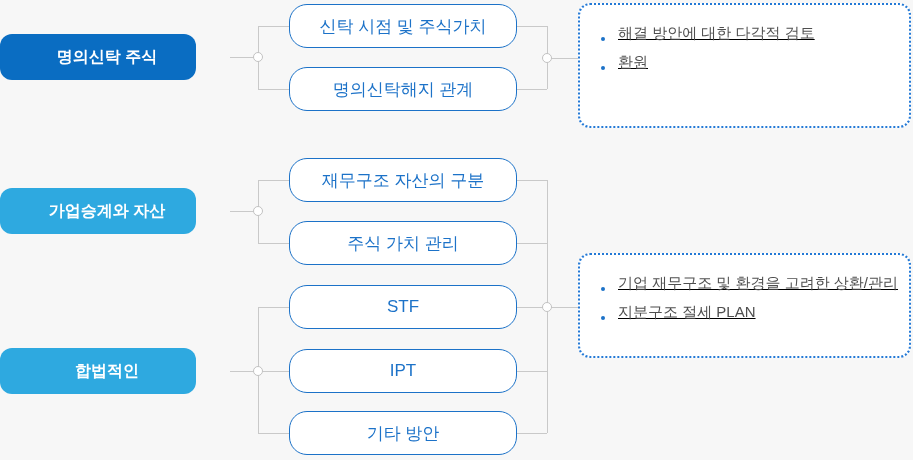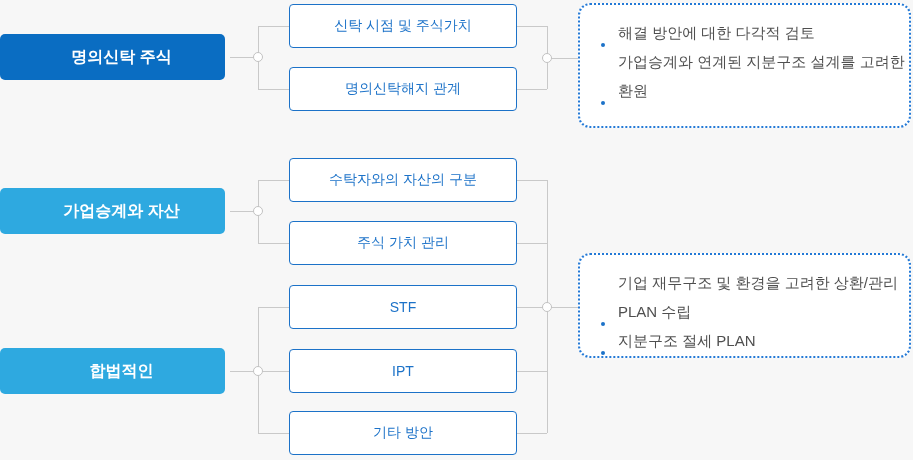--- a/index.html
+++ b/index.html
@@ -16,49 +16,49 @@
   body{font-family:"Liberation Sans","DejaVu Sans",sans-serif;}
   .stage{
     position:relative;
     width:913px;height:460px;
     background:var(--background);
     overflow:hidden;
   }
   .connectors{position:absolute;left:0;top:0;width:913px;height:460px;}
 
   .cat-box{
-    position:absolute;left:0;width:225px;height:46px;
-    border-radius:5px;
+    position:absolute;left:0;width:196px;height:46px;
+    border-radius:12px;
     display:flex;align-items:center;justify-content:center;
     color:#ffffff;font-size:16px;font-weight:700;
     box-sizing:border-box;
     padding-left:18px;
   }
   .cat-primary{background:var(--category-primary);}
   .cat-secondary{background:var(--category-secondary);}
 
   .topic-box{
     position:absolute;left:289px;width:228px;height:44px;
     background:#ffffff;
     border:1px solid var(--item-border);
-    border-radius:4px;
+    border-radius:18px;
     display:flex;align-items:center;justify-content:center;
-    color:var(--item-text);font-size:14px;
+    color:var(--item-text);font-size:17px;
     box-sizing:border-box;
   }
 
   .note-box{
     position:absolute;left:578px;width:333px;
     background:#ffffff;
     border:2px dotted var(--note-border);
     border-radius:12px;
     box-sizing:border-box;
     padding:13px 16px 0 19px;
   }
-  .bullet-row{display:flex;align-items:flex-end;}
+  .bullet-row{display:flex;align-items:center;text-decoration:underline;}
   .bullet-dot{
     flex:0 0 auto;
     width:4px;height:4px;border-radius:50%;
     background:var(--item-border);
     margin:13px 13px 0 2px;
   }
   .bullet-lines{flex:1 1 auto;}
   .note-line{
     font-size:15px;line-height:29px;color:var(--note-text);
     white-space:nowrap;
@@ -89,48 +89,46 @@
       <circle cx="547" cy="307" r="4.5" fill="#ffffff" stroke="#c2c2c2" stroke-width="1"></circle>
     </g>
   </svg>
 
   <div class="cat-box cat-primary" style="top:34px">명의신탁 주식</div>
   <div class="cat-box cat-secondary" style="top:188px">가업승계와 자산</div>
   <div class="cat-box cat-secondary" style="top:348px">합법적인</div>
 
   <div class="topic-box" style="top:4px">신탁 시점 및 주식가치</div>
   <div class="topic-box" style="top:67px">명의신탁해지 관계</div>
-  <div class="topic-box" style="top:158px">수탁자와의 자산의 구분</div>
+  <div class="topic-box" style="top:158px">재무구조 자산의 구분</div>
   <div class="topic-box" style="top:285px">STF</div>
   <div class="topic-box" style="top:221px">주식 가치 관리</div>
   <div class="topic-box" style="top:349px">IPT</div>
   <div class="topic-box" style="top:411px">기타 방안</div>
 
   <div class="note-box" style="top:3px;height:125px">
     <div class="bullet-row">
       <span class="bullet-dot"></span>
       <div class="bullet-lines">
         <div class="note-line">해결 방안에 대한 다각적 검토</div>
       </div>
     </div>
     <div class="bullet-row">
       <span class="bullet-dot"></span>
       <div class="bullet-lines">
-        <div class="note-line">가업승계와 연계된 지분구조 설계를 고려한</div>
         <div class="note-line">환원</div>
       </div>
     </div>
   </div>
 
   <div class="note-box" style="top:253px;height:105px">
     <div class="bullet-row">
       <span class="bullet-dot"></span>
       <div class="bullet-lines">
         <div class="note-line">기업 재무구조 및 환경을 고려한 상환/관리</div>
-        <div class="note-line">PLAN 수립</div>
       </div>
     </div>
     <div class="bullet-row">
       <span class="bullet-dot"></span>
       <div class="bullet-lines">
         <div class="note-line">지분구조 절세 PLAN</div>
       </div>
     </div>
   </div>
 

